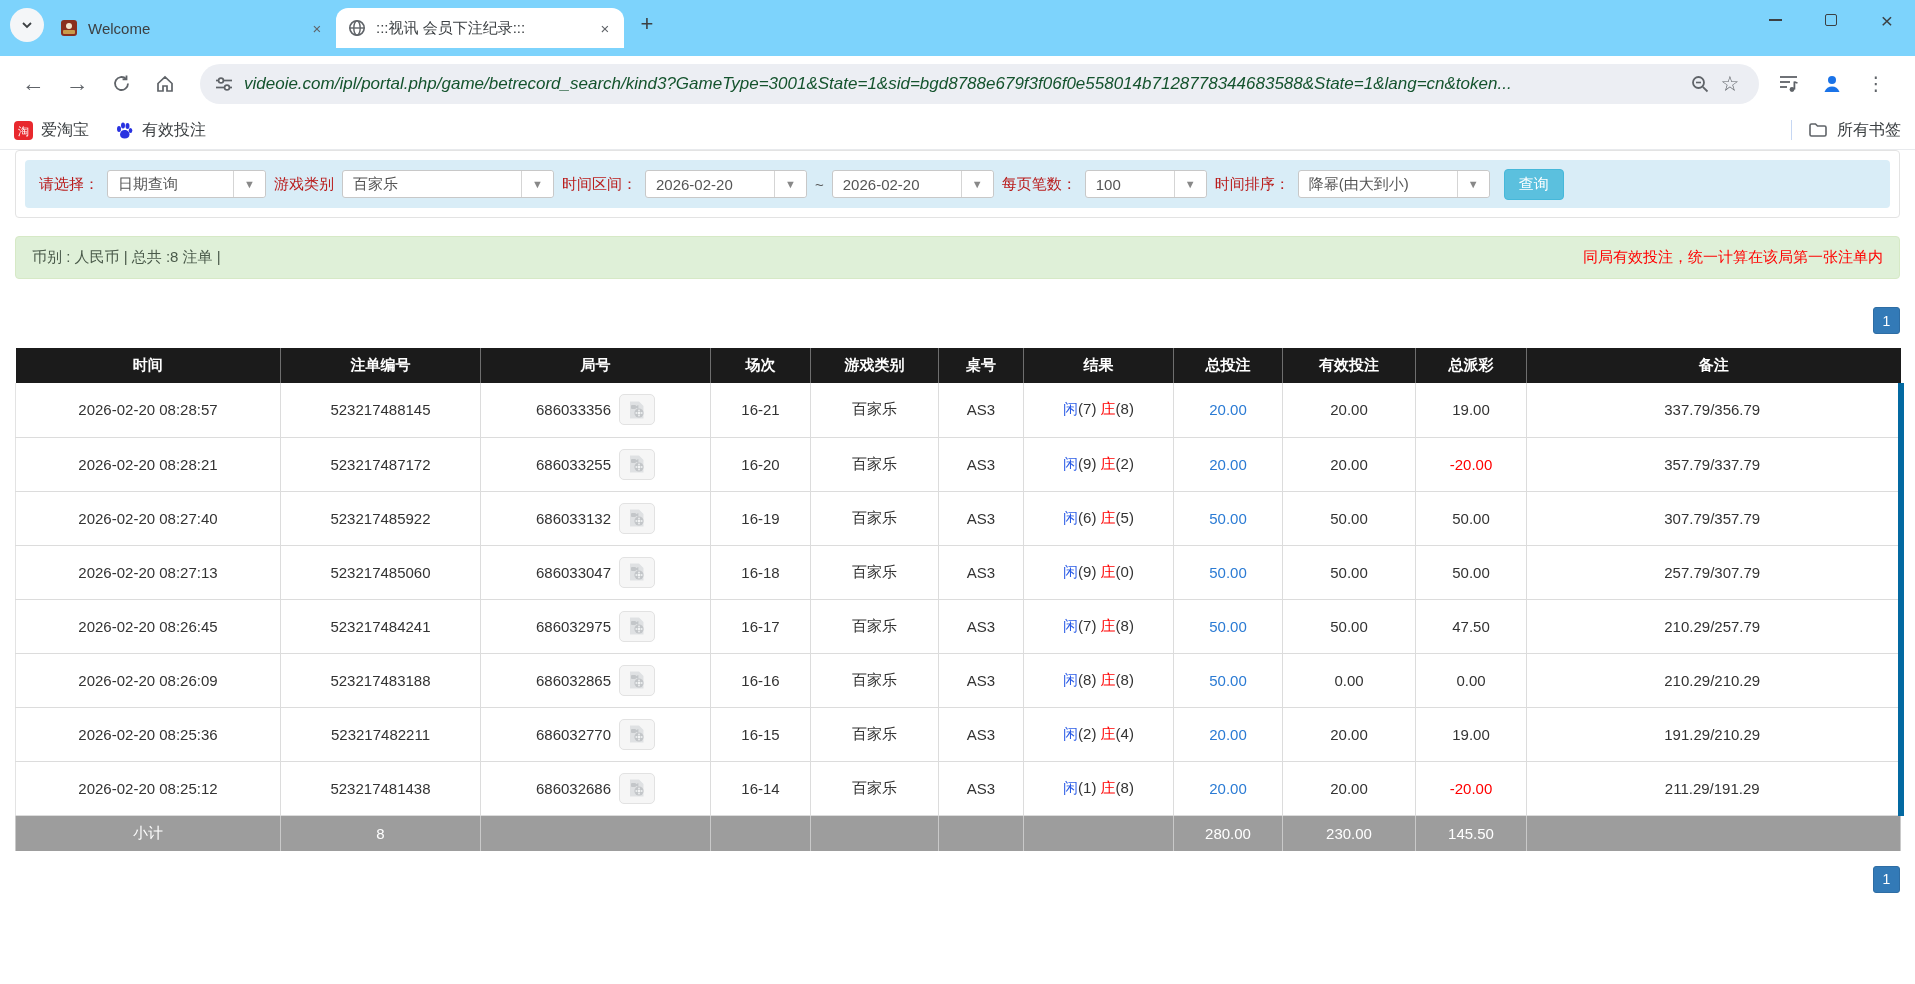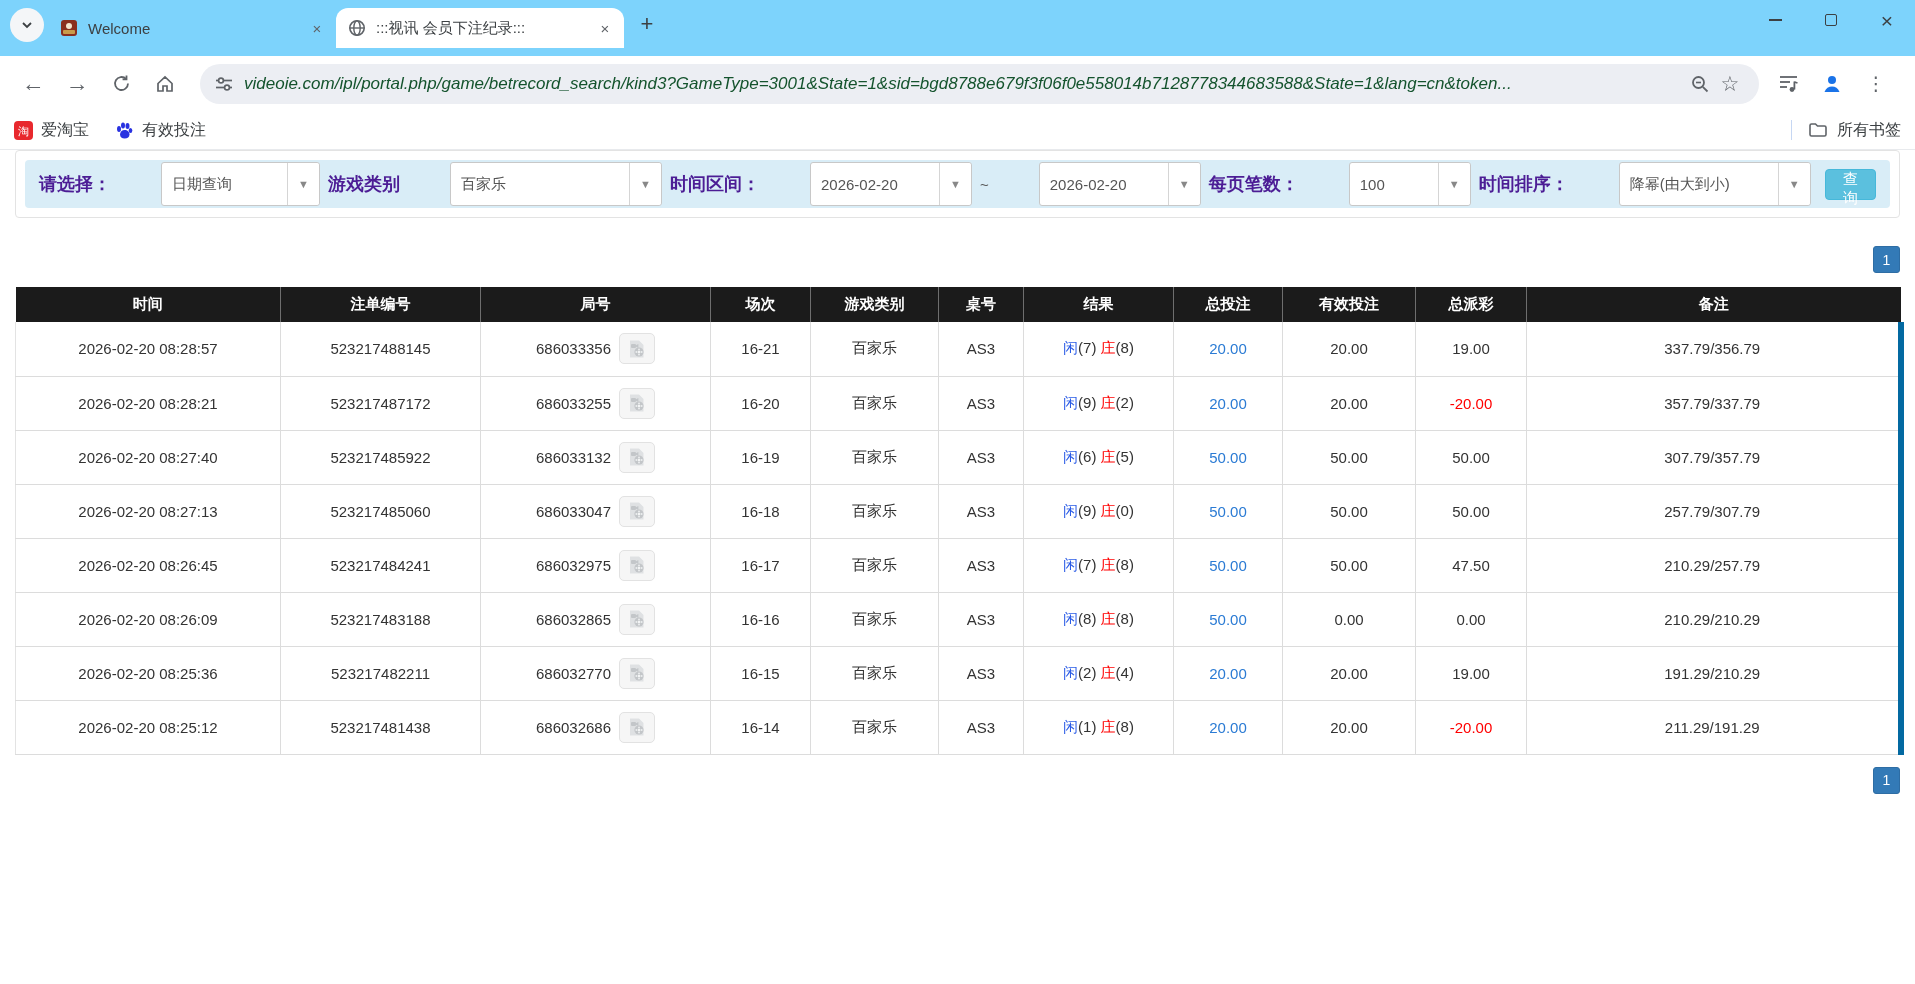--- a/index.html
+++ b/index.html
@@ -43,22 +43,22 @@
   .bm-right { margin-left:auto; display:flex; align-items:center; }
   .bm-sep { width:1px; height:20px; background:#c6d7f3; margin-right:16px; }
 
   
   .page { background:#fff; }
   .page-title { font-size:24px; font-weight:500; color:#333; margin:26px 0 20px 15px; }
 
   .filter-panel { margin:0 15px; border:1px solid #e3e3e3; border-radius:4px; background:#fff; padding:9px; }
   .filter-bar { background:#d9edf7; border-radius:4px; height:48px; display:flex; align-items:center;
     padding:0 14px; gap:8px; }
-  .f-label { font-size:18px; font-weight:bold; color:#4c1d95; white-space:nowrap; }
-  .combo { height:44px; background:#fff; border:1px solid #c8c8c8; border-radius:3px; display:flex; align-items:stretch; cursor:pointer;margin-left:42px; }
+  .f-label { font-size:15px; font-weight:normal; color:#b91c1c; white-space:nowrap; }
+  .combo { height:28px; background:#fff; border:1px solid #c8c8c8; border-radius:3px; display:flex; align-items:stretch; cursor:pointer; }
   .combo-text { padding:0 10px; font-size:15px; color:#555; display:flex; align-items:center; white-space:nowrap; }
   .combo-arrow { width:32px; border-left:1px solid #d5d5d5; display:flex; align-items:center; justify-content:center;
     font-size:11px; color:#888; background:#fff; border-radius:0 3px 3px 0; }
   .w-select .combo-text { width:125px; }
   .w-game .combo-text { width:178px; }
   .w-date .combo-text { width:128px; }
   .w-per .combo-text { width:88px; }
   .w-sort .combo-text { width:158px; }
   .tilde { font-size:15px; color:#555; }
   .search-btn { height:31px; padding:0 14px; margin-left:6px; background:#5bc0de; border:1px solid #46b8da;
@@ -254,20 +254,24 @@
       </div>
       <span class="f-label">时间排序：</span>
       <div class="combo w-sort">
         <span class="combo-text">降幂(由大到小)</span>
         <span class="combo-arrow">▼</span>
       </div>
       <button class="search-btn">查询</button>
     </div>
   </div>
 
+  <div class="summary-bar">
+    <span class="summary-left">币别 : 人民币 | 总共 :8 注单 |</span>
+    <span class="summary-right">同局有效投注，统一计算在该局第一张注单内</span>
+  </div>
 
   <div class="pager">
     <span class="page-btn">1</span>
   </div>
 
   <table class="bets">
     <colgroup>
       <col style="width:265px">
         <col style="width:200px">
         <col style="width:230px">
@@ -531,19 +535,32 @@
           <td>百家乐</td>
           <td>AS3</td>
           <td><span class="blue">闲</span><span>(1)</span> <span class="red">庄</span><span>(8)</span></td>
           <td><a class="bet-link">20.00</a></td>
           <td>20.00</td>
           <td><span class="red">-20.00</span></td>
           <td>211.29/191.29</td>
         </tr>
       </tbody>
     <tfoot>
+      <tr class="subtotal">
+        <td>小计</td>
+        <td>8</td>
+        <td></td>
+          <td></td>
+          <td></td>
+        <td></td>
+          <td></td>
+        <td>280.00</td>
+        <td>230.00</td>
+        <td>145.50</td>
+        <td></td>
+      </tr>
     </tfoot>
   </table>
 
   <div class="pager bottom">
     <span class="page-btn">1</span>
   </div>
 </div>
 
 </body></html>

